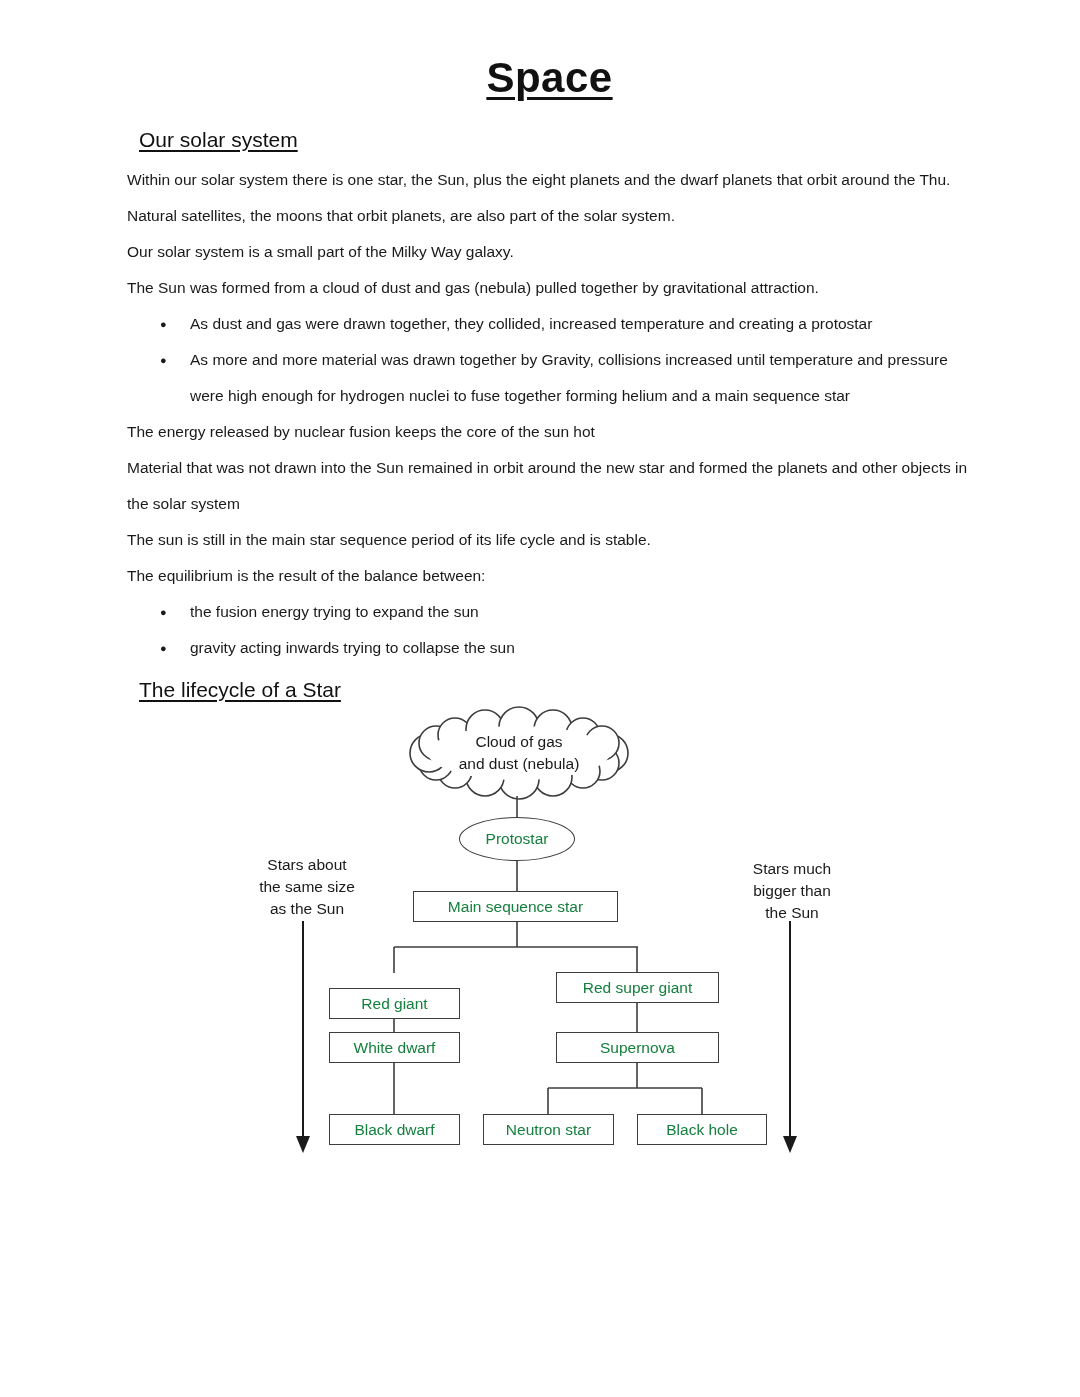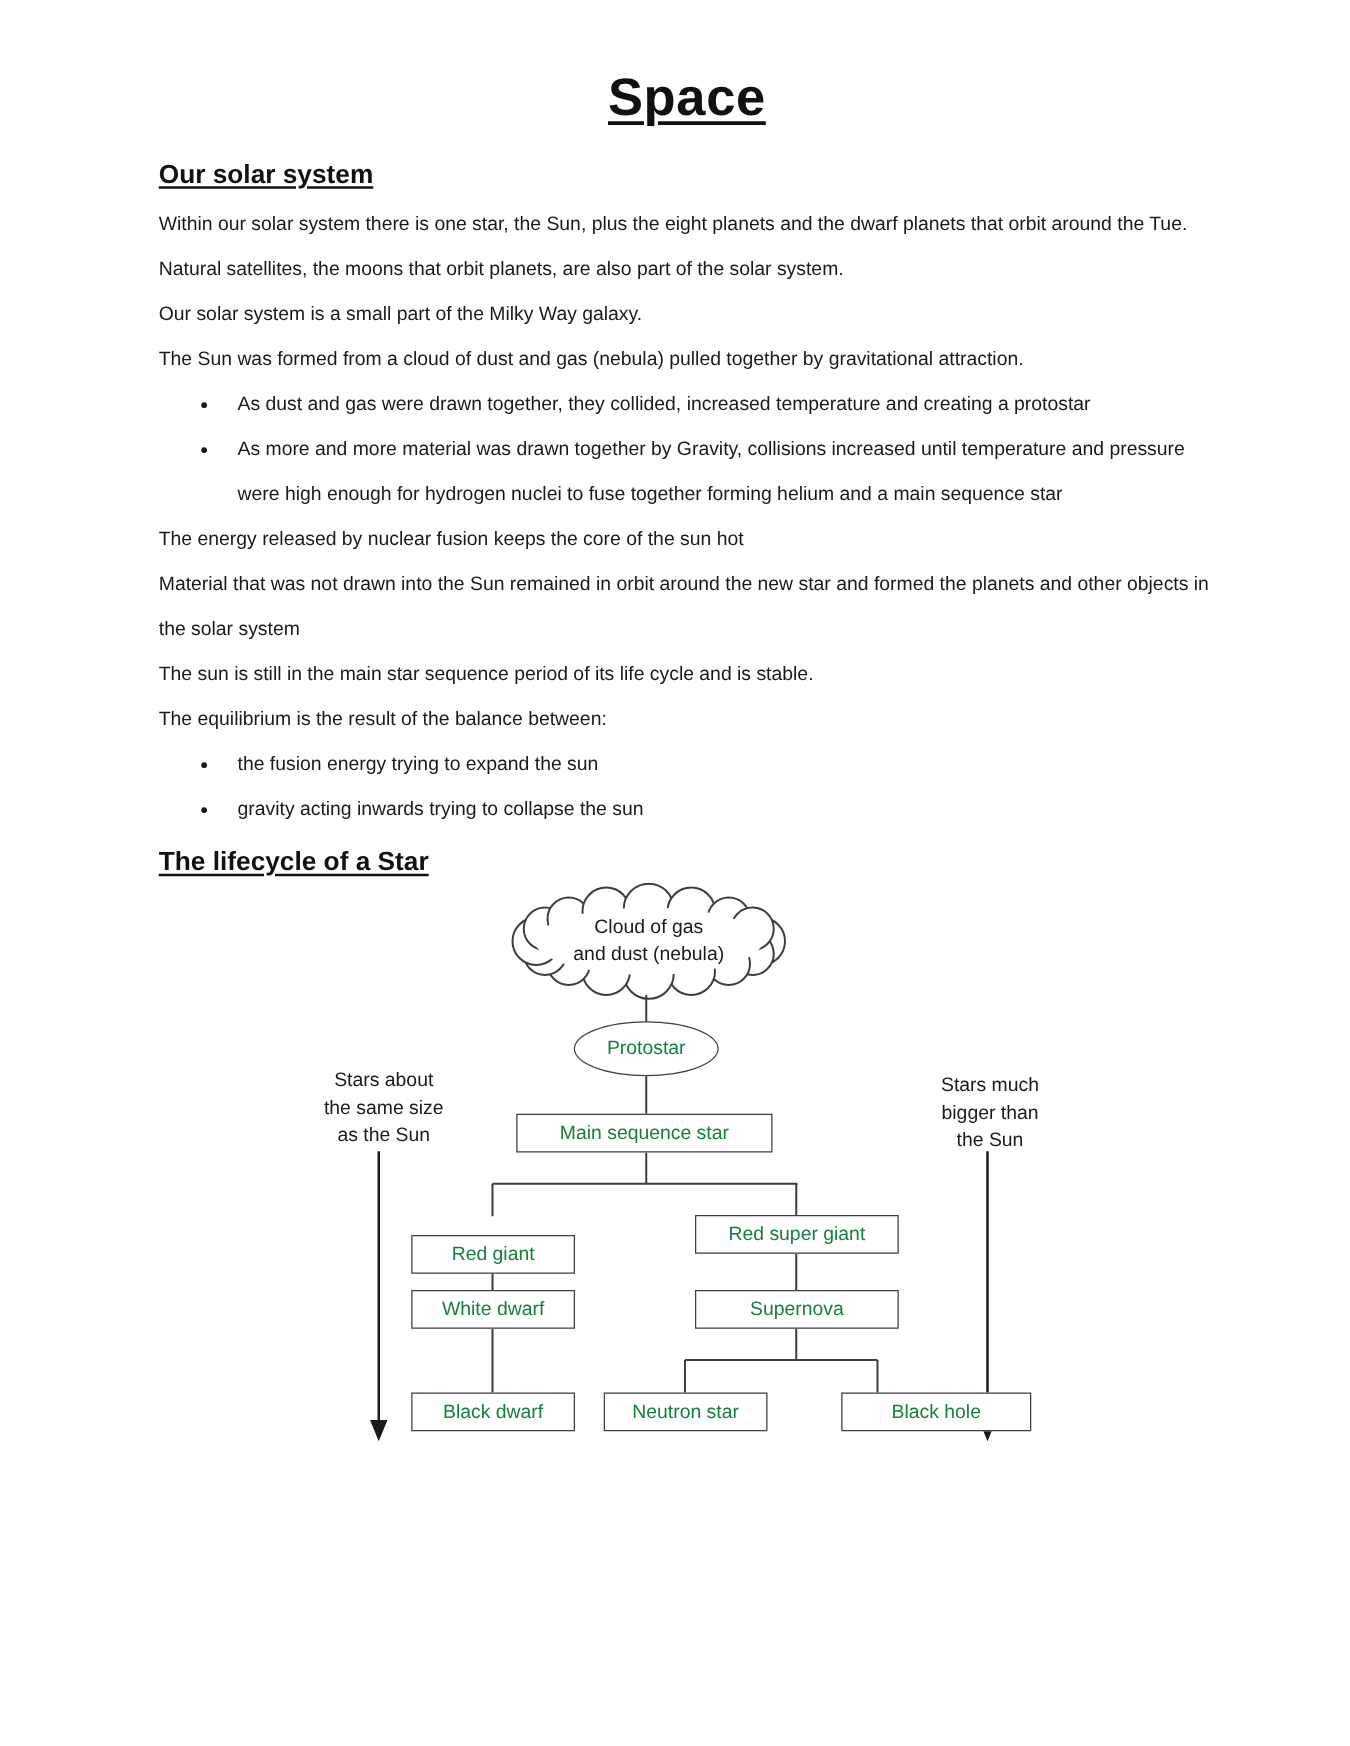--- a/index.html
+++ b/index.html
@@ -20,24 +20,24 @@
     font-weight: bold;
     letter-spacing: 0.5px;
     text-decoration: underline;
     text-decoration-thickness: 3px;
     text-underline-offset: 5px;
     margin: 0 0 26px 0;
     color: #111;
   }
   .section-heading {
     font-size: 21px;
-    font-weight: 700;
+    font-weight: 400;
     text-decoration: underline;
     text-underline-offset: 3px;
-    margin: 0 0 10px 0;
+    margin: 0 0 10px 12px;
     color: #111;
   }
   .section-heading.second { margin-top: 12px; margin-bottom: 4px; }
   p.body { font-size: 15.5px; line-height: 36px; margin: 0; }
   .bullet-item { display: flex; font-size: 15.5px; line-height: 36px; padding-left: 33px; }
   .bullet-marker { flex: none; width: 30px; font-size: 11px; line-height: 36px; }
   .bullet-text { flex: 1; }
   
   .diagram { position: relative; width: 1080px; height: 470px; }
   .diagram svg { position: absolute; left: 0; top: 0; }
@@ -64,21 +64,21 @@
 </head>
 <body>
 
 <div class="page">
   <div class="content">
 
     <h1 class="doc-title">Space</h1>
 
     <h2 class="section-heading">Our solar system</h2>
 
-    <p class="body">Within our solar system there is one star, the Sun, plus the eight planets and the dwarf planets that orbit around the Tue.</p>
+    <p class="body">Within our solar system there is one star, the Sun, plus the eight planets and the dwarf planets that orbit around the Thu.</p>
     <p class="body">Natural satellites, the moons that orbit planets, are also part of the solar system.</p>
     <p class="body">Our solar system is a small part of the Milky Way galaxy.</p>
     <p class="body">The Sun was formed from a cloud of dust and gas (nebula) pulled together by gravitational attraction.</p>
 
     <div class="bullet-item">
       <span class="bullet-marker">●</span>
       <span class="bullet-text">As dust and gas were drawn together, they collided, increased temperature and creating a protostar</span>
     </div>
     <div class="bullet-item">
       <span class="bullet-marker">●</span>
@@ -159,21 +159,21 @@
 
     <div class="dbox ellipse" style="left:459px;top:111px;width:116px;height:44px;">Protostar</div>
 
     <div class="dbox" style="left:413px;top:185px;width:205px;height:31px;">Main sequence star</div>
     <div class="dbox" style="left:329px;top:282px;width:131px;height:31px;">Red giant</div>
     <div class="dbox" style="left:556px;top:266px;width:163px;height:31px;">Red super giant</div>
     <div class="dbox" style="left:329px;top:326px;width:131px;height:31px;">White dwarf</div>
     <div class="dbox" style="left:556px;top:326px;width:163px;height:31px;">Supernova</div>
     <div class="dbox" style="left:329px;top:408px;width:131px;height:31px;">Black dwarf</div>
     <div class="dbox" style="left:483px;top:408px;width:131px;height:31px;">Neutron star</div>
-    <div class="dbox" style="left:637px;top:408px;width:152px;height:31px;margin-left:36px;">Black hole</div>
+    <div class="dbox" style="left:637px;top:408px;width:130px;height:31px;">Black hole</div>
 
     <div class="dlabel" style="left:227px;top:148px;width:160px;">
       <div>Stars about</div>
       <div>the same size</div>
       <div>as the Sun</div>
     </div>
     <div class="dlabel" style="left:712px;top:152px;width:160px;text-align:center;">
       <div>Stars much</div>
       <div>bigger than</div>
       <div>the Sun</div>

